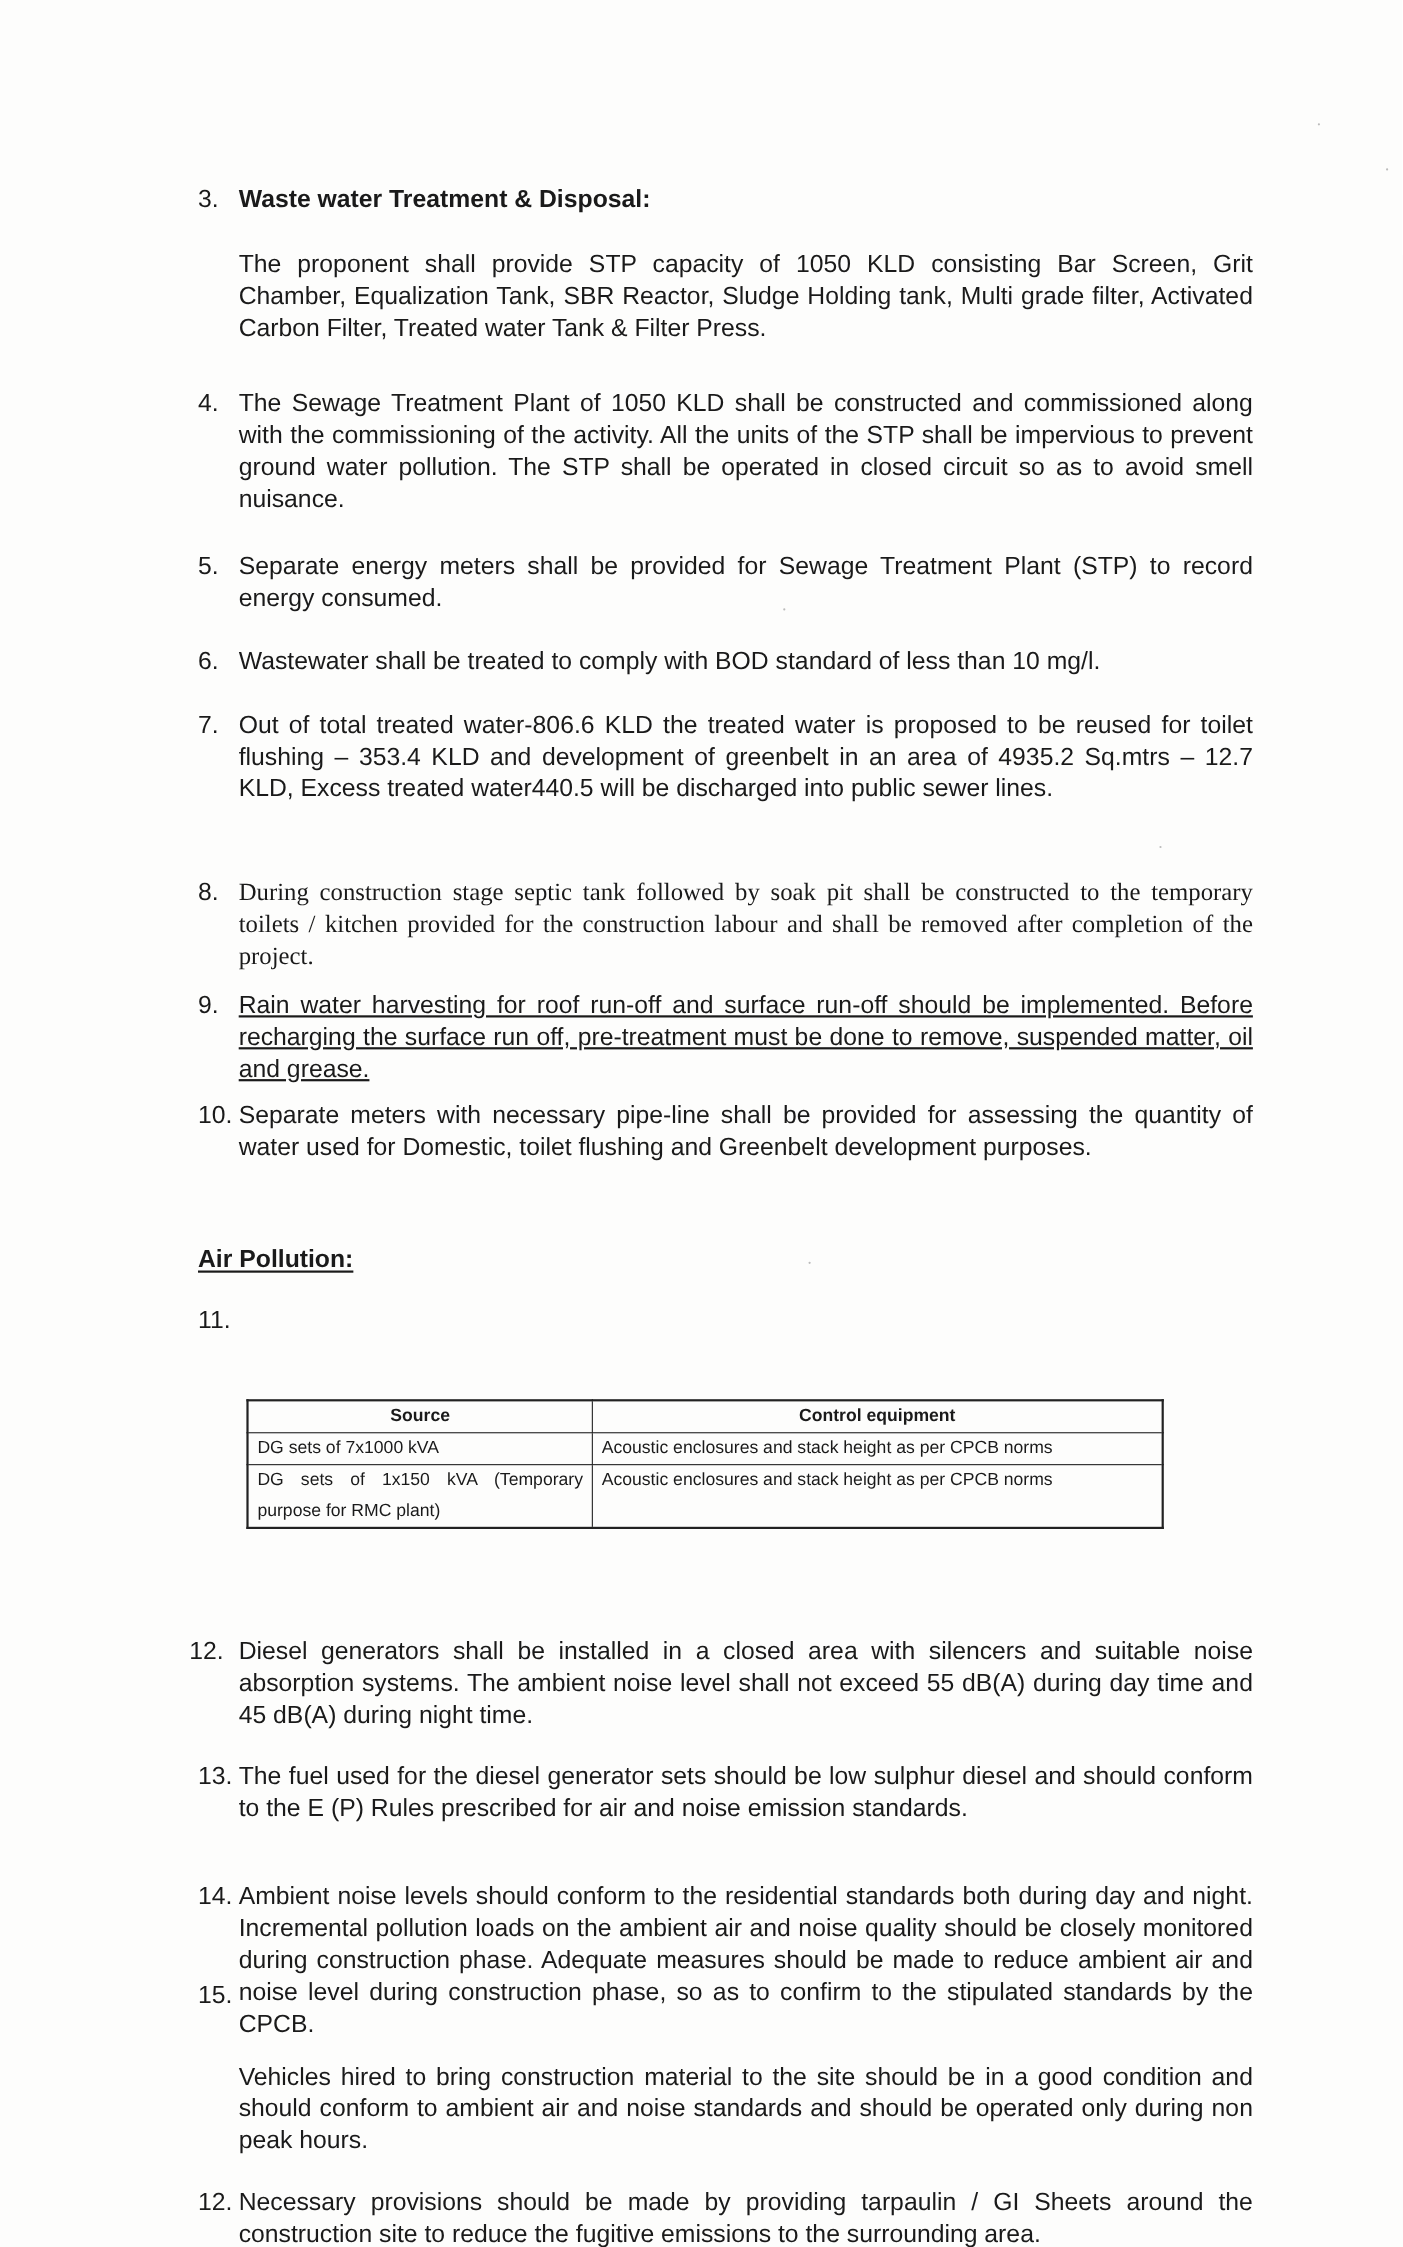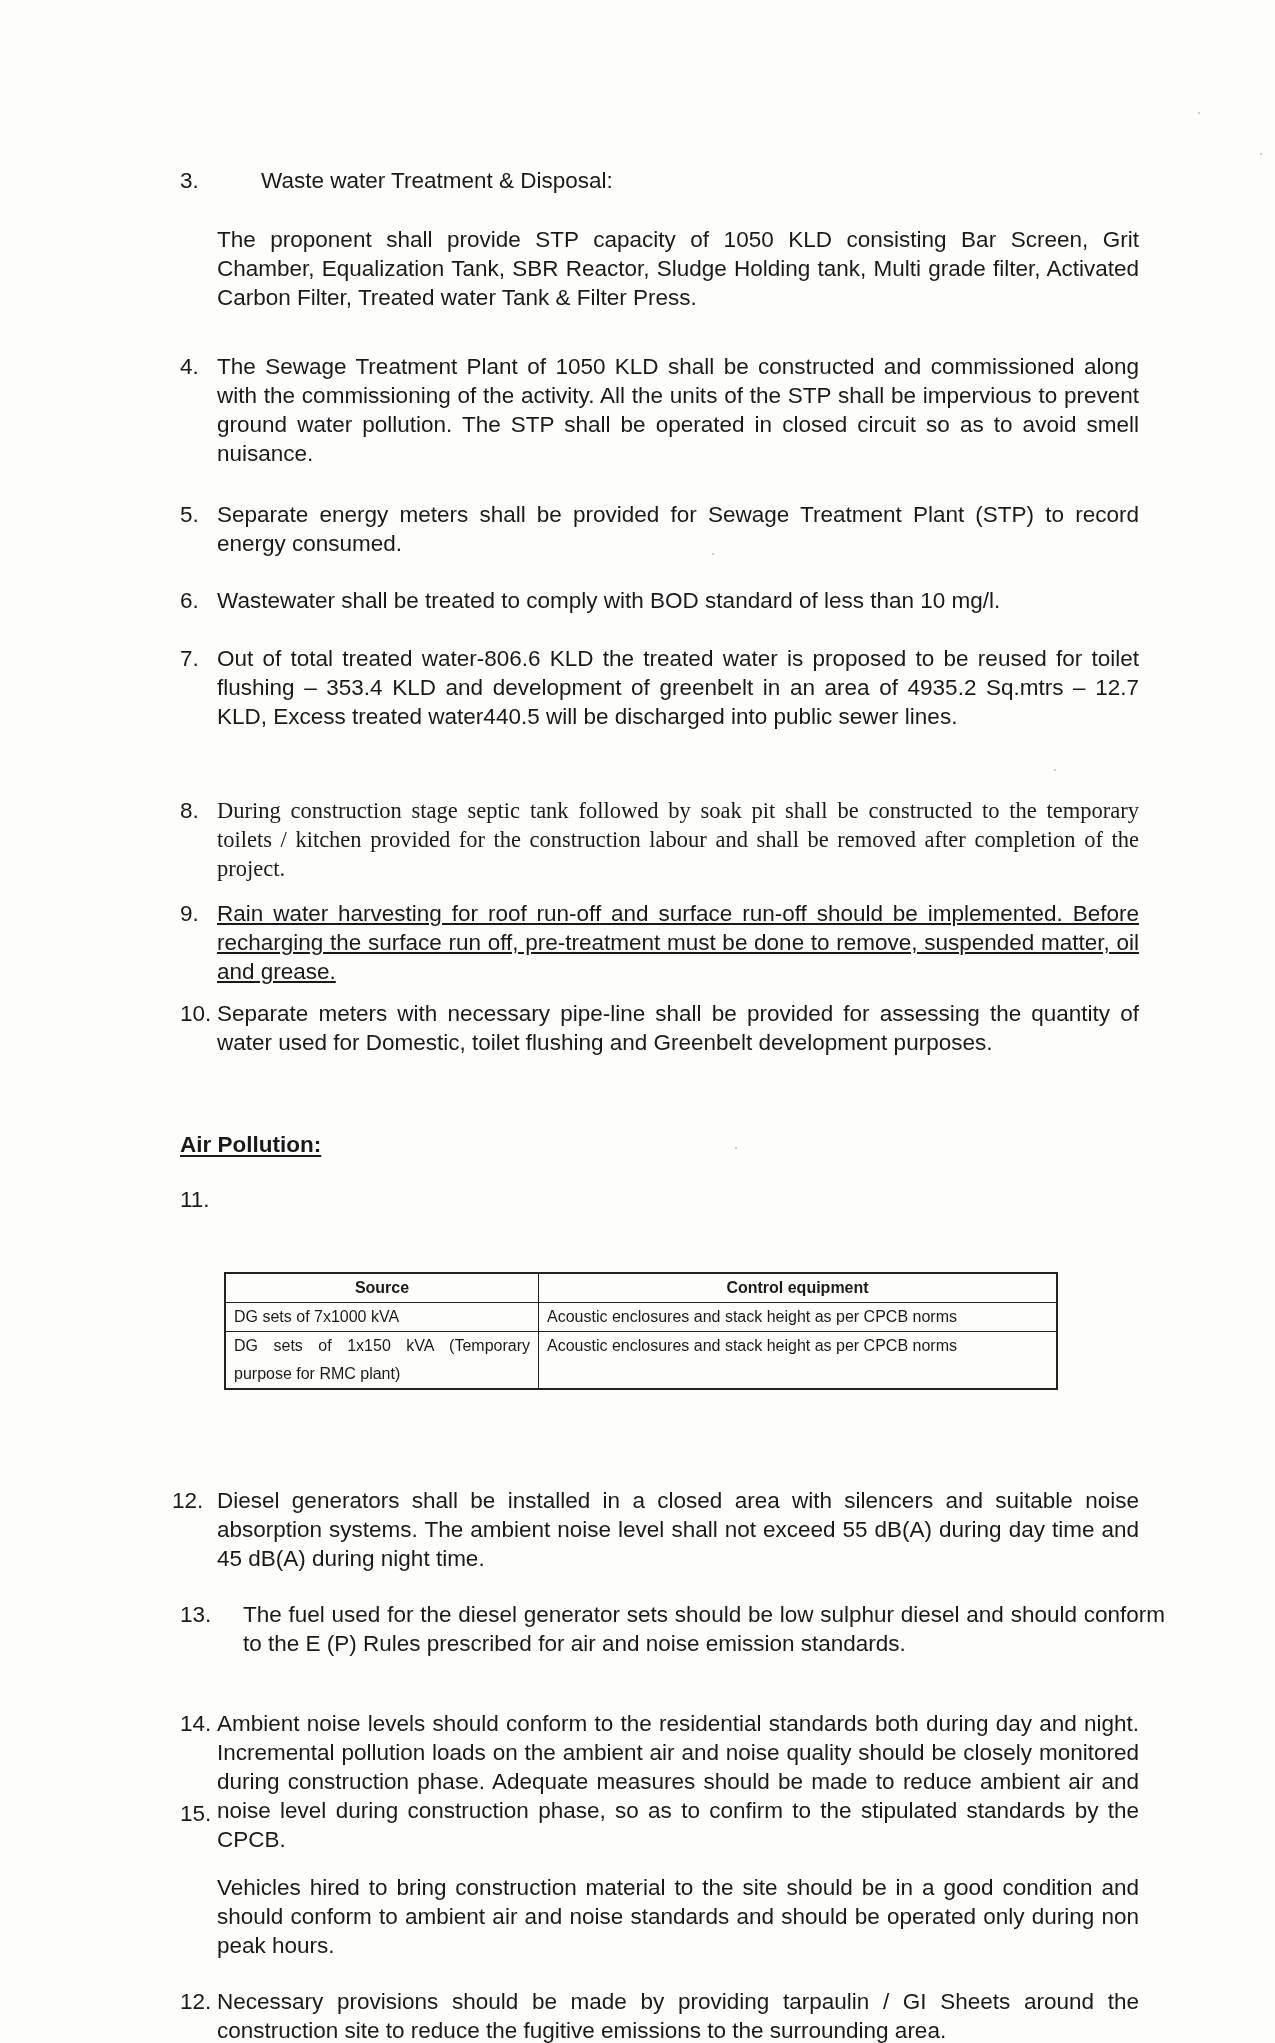--- a/index.html
+++ b/index.html
@@ -29,22 +29,21 @@
       text-align: left;
     }
     .para {
       position: absolute;
       left: 217px;
       width: 922px;
       text-align: justify;
       text-align-last: left;
     }
     .heading {
-      font-weight: normal;
-      margin-left: 44px;
+      font-weight: bold;
     }
     .section-title {
       position: absolute;
       left: 180px;
       font-weight: bold;
       text-decoration: underline;
       text-underline-offset: 3px;
       text-align: center;
     }
     table.ctrl {
@@ -127,21 +126,21 @@
         <td class="c1">DG sets of 1x150 kVA (Temporary purpose for RMC plant)</td>
         <td>Acoustic enclosures and stack height as per CPCB norms</td>
       </tr>
     </tbody>
   </table>
 
   <div class="num" style="left:172px; top:1486px;">12.</div>
   <div class="para" style="top:1486px;">Diesel generators shall be installed in a closed area with silencers and suitable noise absorption systems. The ambient noise level shall not exceed 55 dB(A) during day time and 45 dB(A) during night time.</div>
 
   <div class="num" style="left:180px; top:1600px;">13.</div>
-  <div class="para" style="top:1600px;margin-left:26px;">The fuel used for the diesel generator sets should be low sulphur diesel and should conform to the E (P) Rules prescribed for air and noise emission standards.</div>
+  <div class="para" style="top:1600px;">The fuel used for the diesel generator sets should be low sulphur diesel and should conform to the E (P) Rules prescribed for air and noise emission standards.</div>
 
   <div class="num" style="left:180px; top:1709px;">14.</div>
   <div class="para" style="top:1709px;">Ambient noise levels should conform to the residential standards both during day and night. Incremental pollution loads on the ambient air and noise quality should be closely monitored during construction phase. Adequate measures should be made to reduce ambient air and noise level during construction phase, so as to confirm to the stipulated standards by the CPCB.</div>
 
   <div class="num" style="left:180px; top:1763px;margin-top:36px;">15.</div>
   <div class="para" style="top:1873px;">Vehicles hired to bring construction material to the site should be in a good condition and should conform to ambient air and noise standards and should be operated only during non peak hours.</div>
 
   <div class="num" style="left:180px; top:1987px;">12.</div>
   <div class="para" style="top:1987px;">Necessary provisions should be made by providing tarpaulin / GI Sheets around the construction site to reduce the fugitive emissions to the surrounding area.</div>
 

